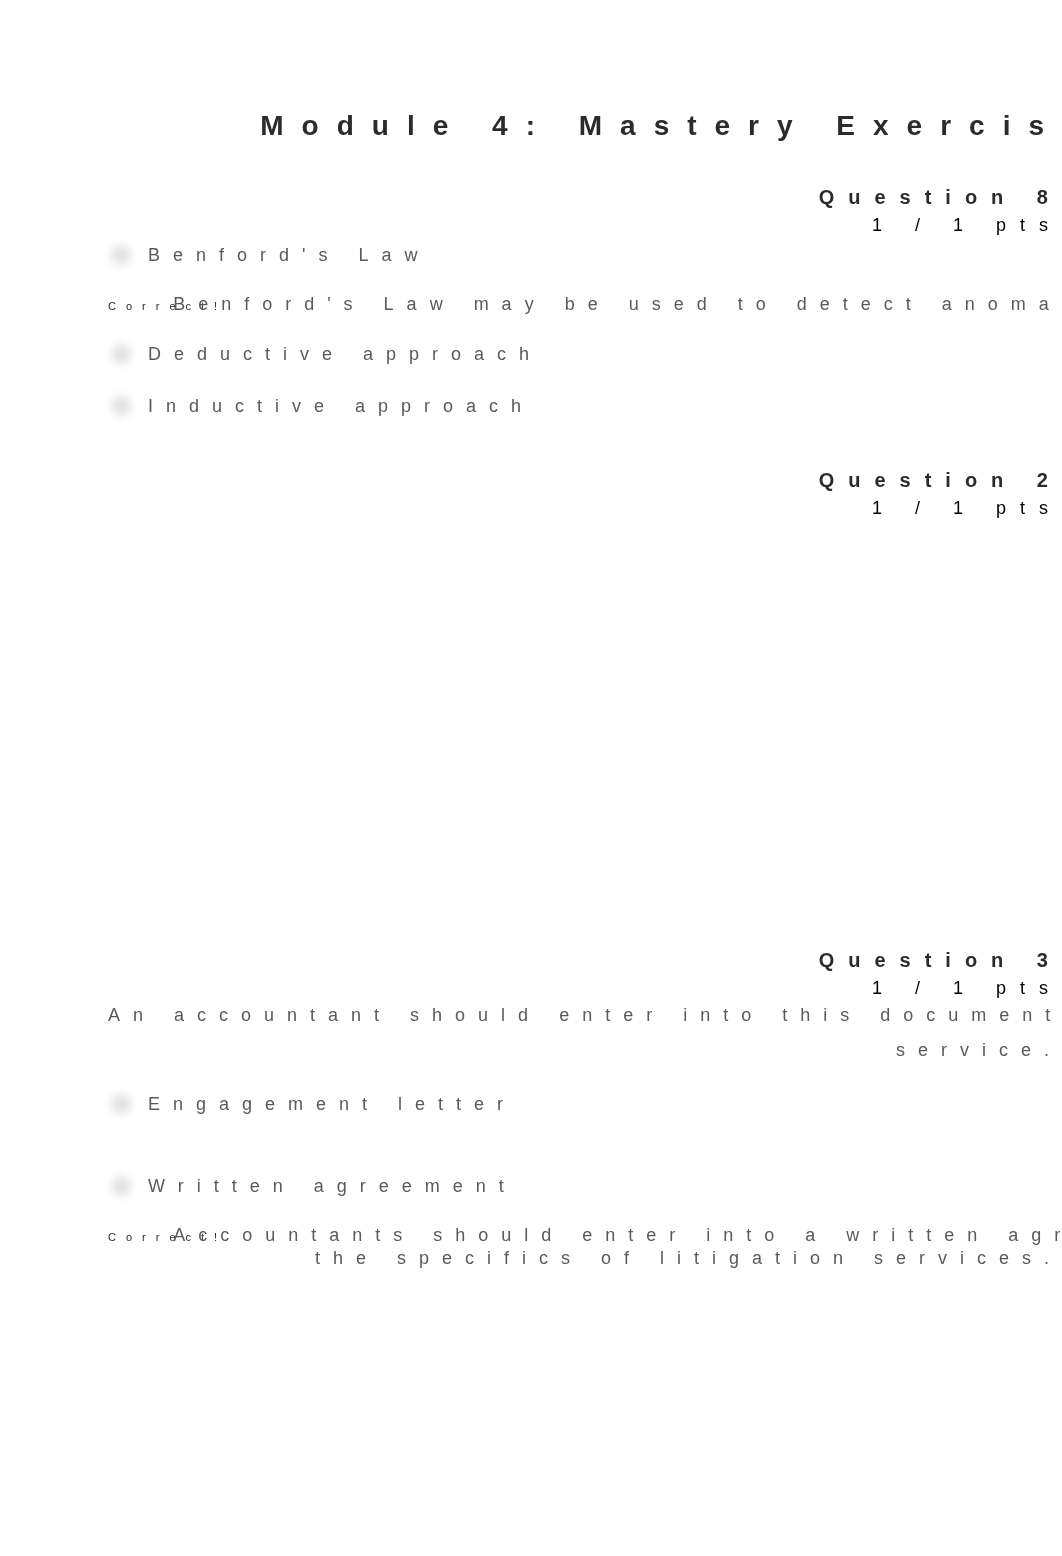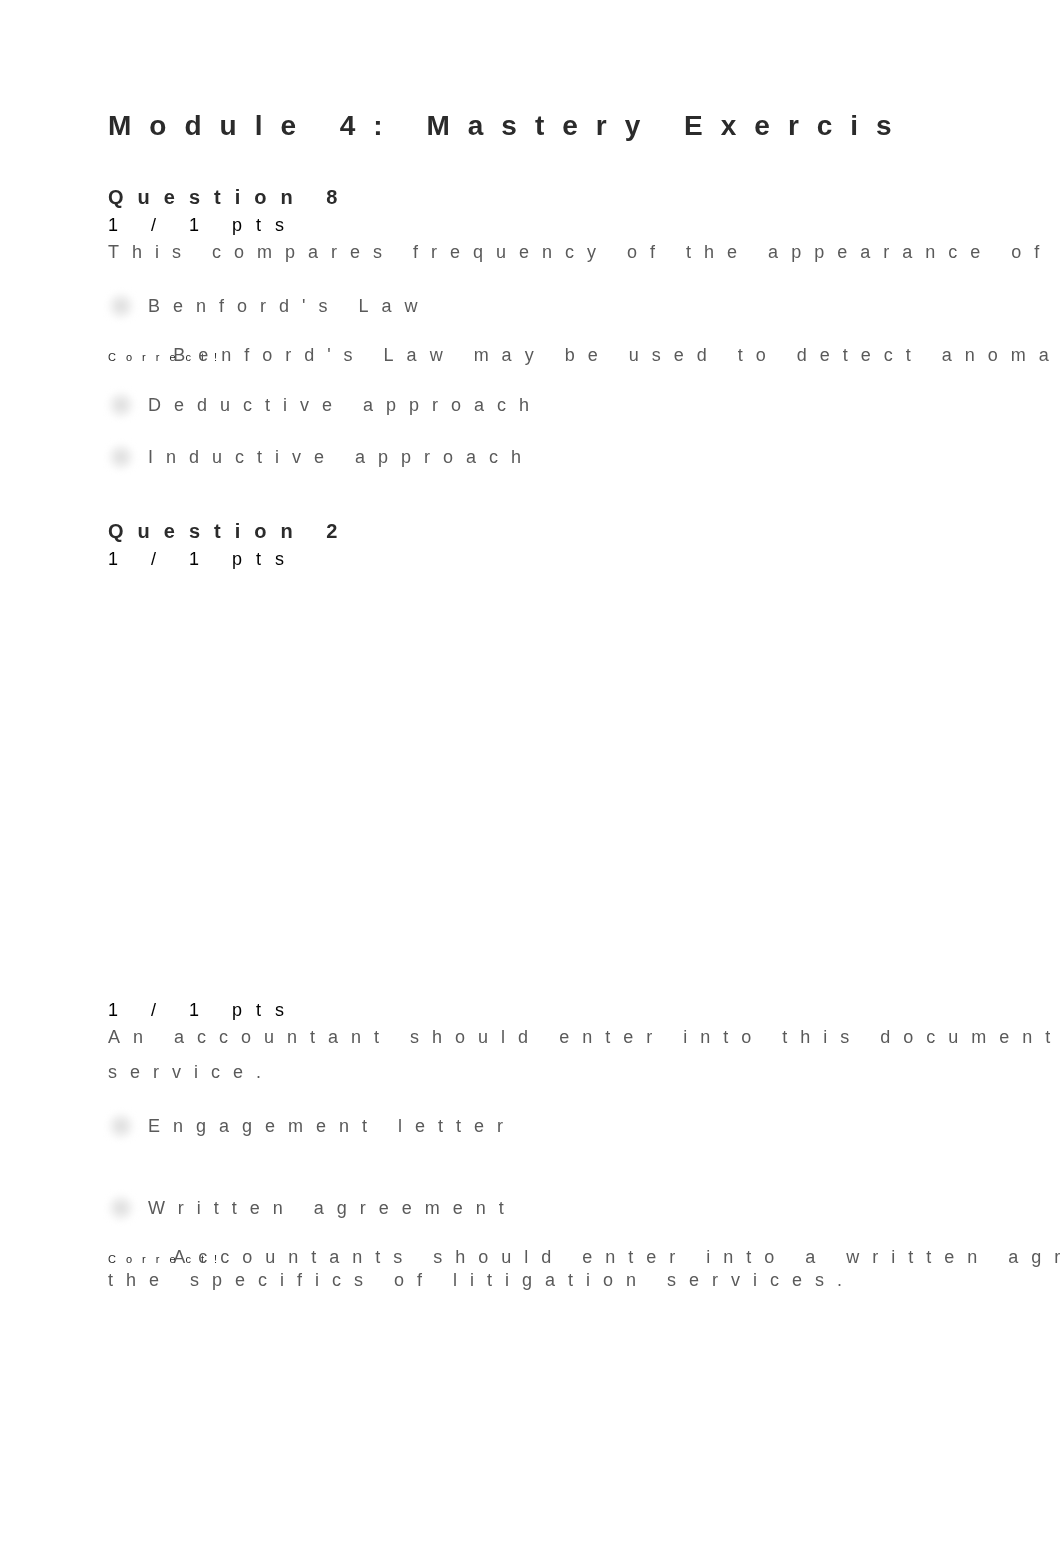--- a/index.html
+++ b/index.html
@@ -6,20 +6,21 @@
     margin: 0;
     padding: 0;
     background: #ffffff;
     font-family: "Helvetica Neue", Helvetica, Arial, sans-serif;
     width: 1062px;
     overflow-x: hidden;
   }
   .page {
     padding: 110px 0 60px 108px;
     color: #444;
+    text-align: right;
   }
   .module-title {
     font-weight: 700;
     font-size: 28px;
     letter-spacing: 18px;
     color: #2b2b2b;
     margin-bottom: 44px;
     white-space: nowrap;
   }
   .q-title {
@@ -91,21 +92,20 @@
 </style>
 </head>
 <body>
 
 <div class="page">
 
   <div class="module-title">Module 4: Mastery Exercis</div>
 
   <div class="q-title">Question 8</div>
   <div class="pts">1 / 1 pts</div>
-  <div class="body-text">This compares frequency of the appearance of</div>
 
   <div class="option-row">
     <div class="radio-blur"></div>
     <div class="option-text">Benford's Law</div>
   </div>
 
   <div class="correct-row">
     <span class="correct-label">Correct!</span><span class="correct-text">Benford's Law may be used to detect anomalies</span>
   </div>
 
@@ -119,20 +119,21 @@
     <div class="option-text">Inductive approach</div>
   </div>
 
   <div class="spacer-sm"></div>
 
   <div class="q-title">Question 2</div>
   <div class="pts">1 / 1 pts</div>
 
   <div class="blur-block"></div>
 
+  <div class="q-title">Question 3</div>
   <div class="pts">1 / 1 pts</div>
   <div class="body-text" style="margin-bottom:14px;">An accountant should enter into this document</div>
   <div class="body-text">service.</div>
 
   <div class="option-row">
     <div class="radio-blur"></div>
     <div class="option-text">Engagement letter</div>
   </div>
 
   <div style="height:30px;"></div>

